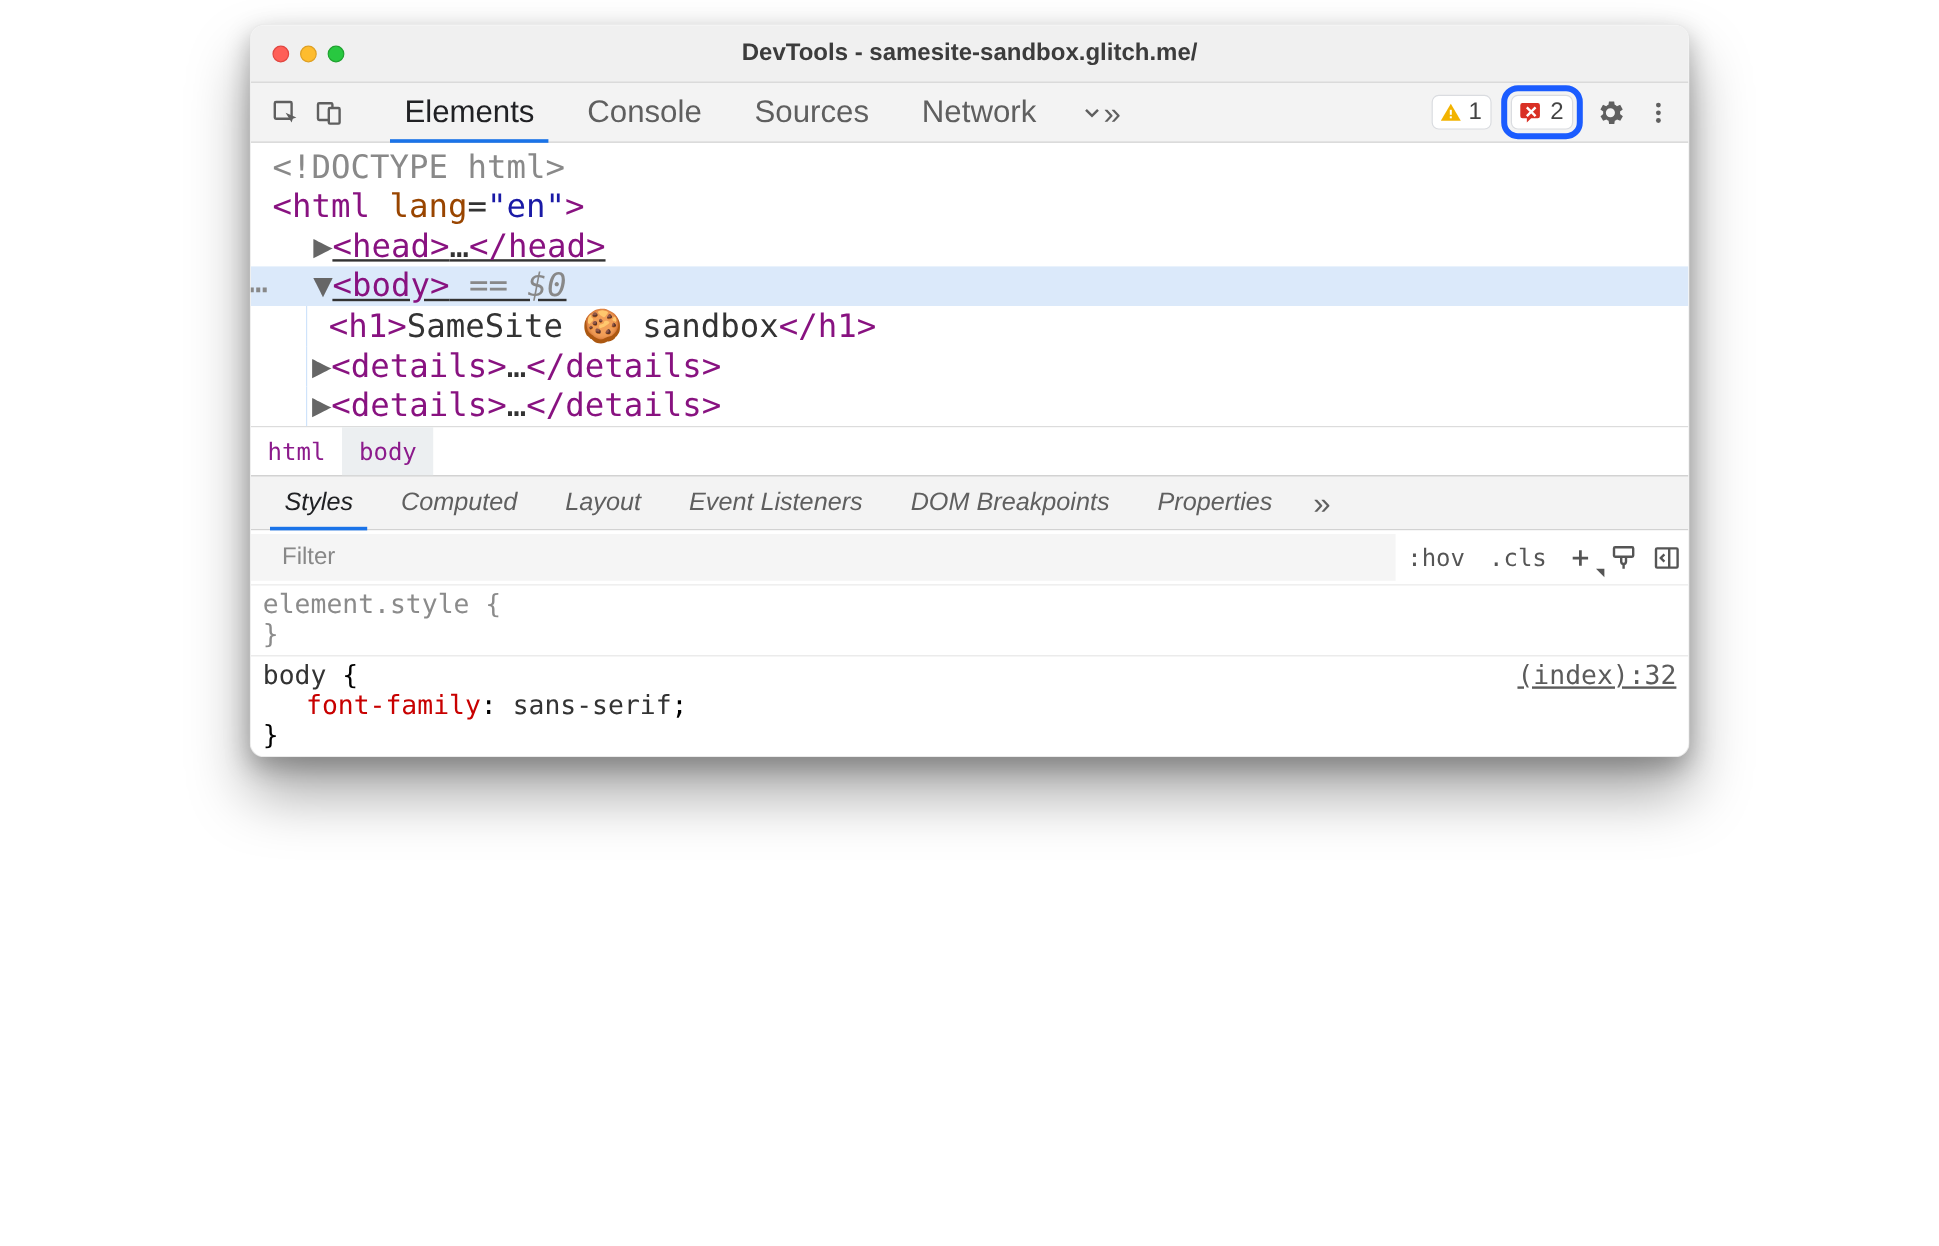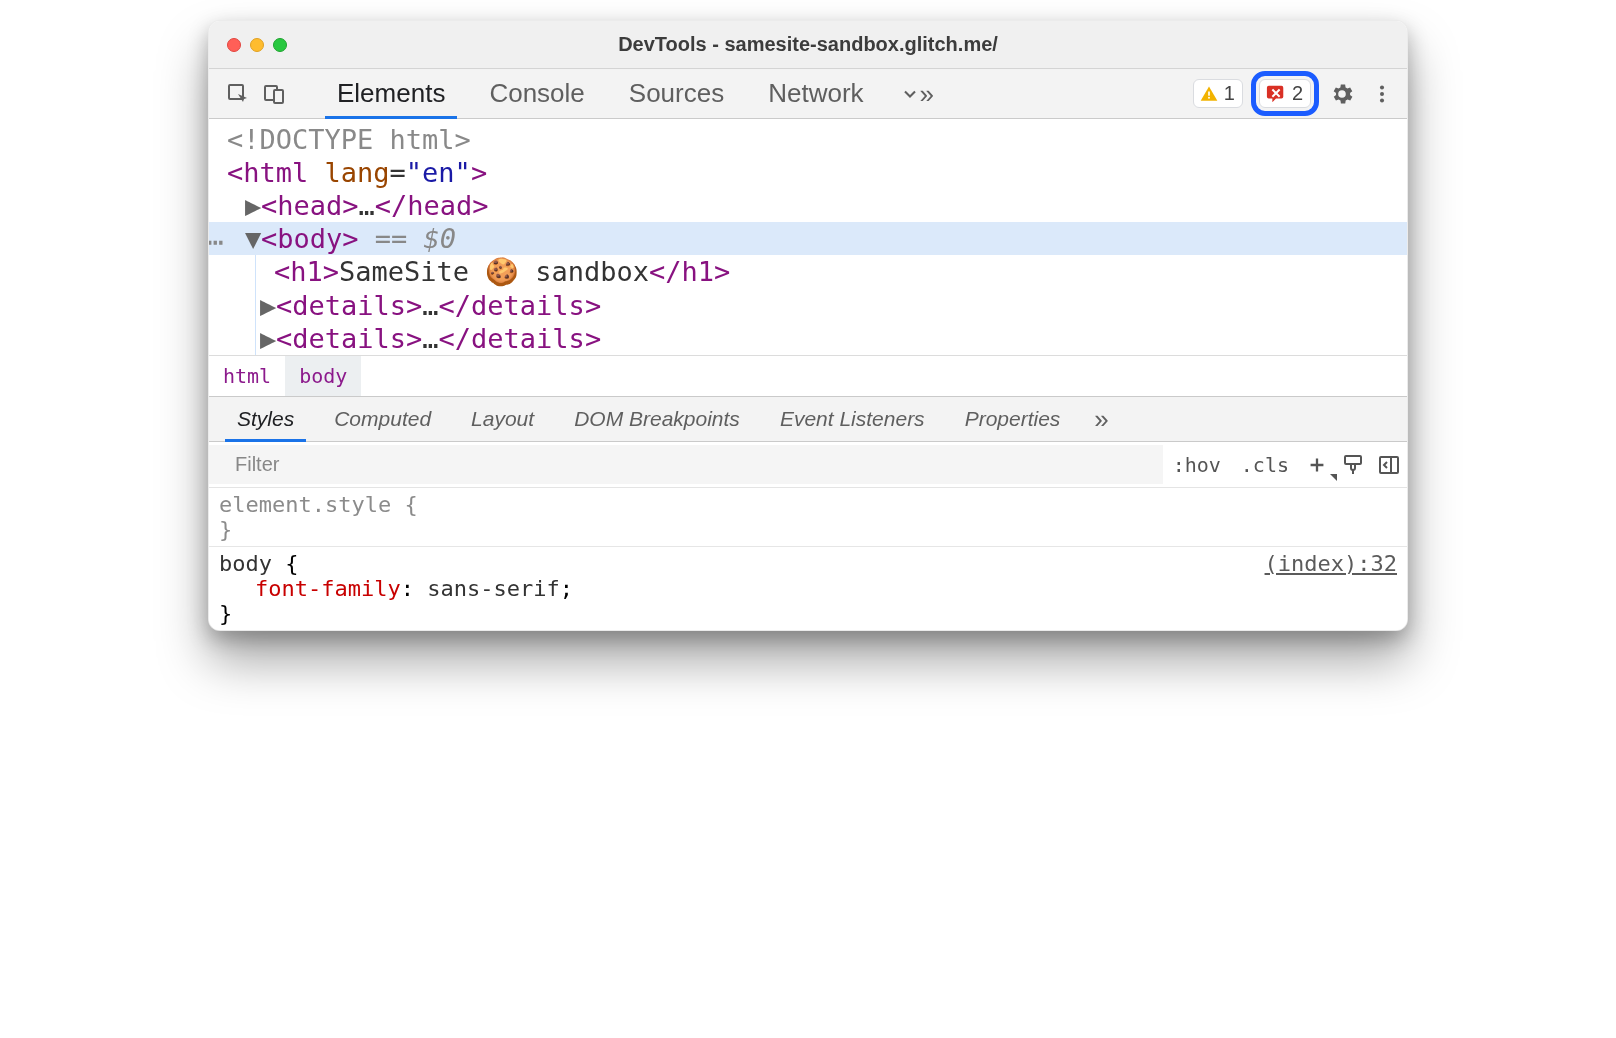--- a/index.html
+++ b/index.html
@@ -104,21 +104,21 @@
     color: #555; cursor: pointer;
   }
   .dom-tree {
     background: #fff;
     font-family: "SF Mono", Menlo, Consolas, monospace;
     font-size: 27px;
     padding: 4px 0 0 0;
     color: #333;
   }
   .line { padding: 1px 0 1px 18px; white-space: nowrap; }
-  .line.indent1 { padding-left: 36px; }
+  .line.indent1 { padding-left: 52px; text-decoration: underline; }
   .line.indent2 { padding-left: 64px; }
   .line.selected {
     background: #dbe9fa;
     position: relative;
   }
   .line.selected .dots {
     position: absolute; left: -2px; top: 4px; color: #888;
   }
   .tag { color: #881280; }
   .attr { color: #994500; }
@@ -293,22 +293,22 @@
 
   <div class="crumbs">
     <div class="crumb">html</div>
     <div class="crumb sel2">body</div>
   </div>
 
   <div class="panel-tabs">
     <div class="ptab active">Styles</div>
     <div class="ptab">Computed</div>
     <div class="ptab">Layout</div>
+    <div class="ptab">Event Listeners</div>
     <div class="ptab">DOM Breakpoints</div>
-    <div class="ptab">Event Listeners</div>
     <div class="ptab">Properties</div>
     <div class="more-tabs">
         <span style="font-size:26px;">»</span>
       </div>
   </div>
 
   <div class="filter-row">
     <input class="filter-input" placeholder="Filter" style="">
     <div class="fr-btn">:hov</div>
     <div class="fr-btn">.cls</div>

